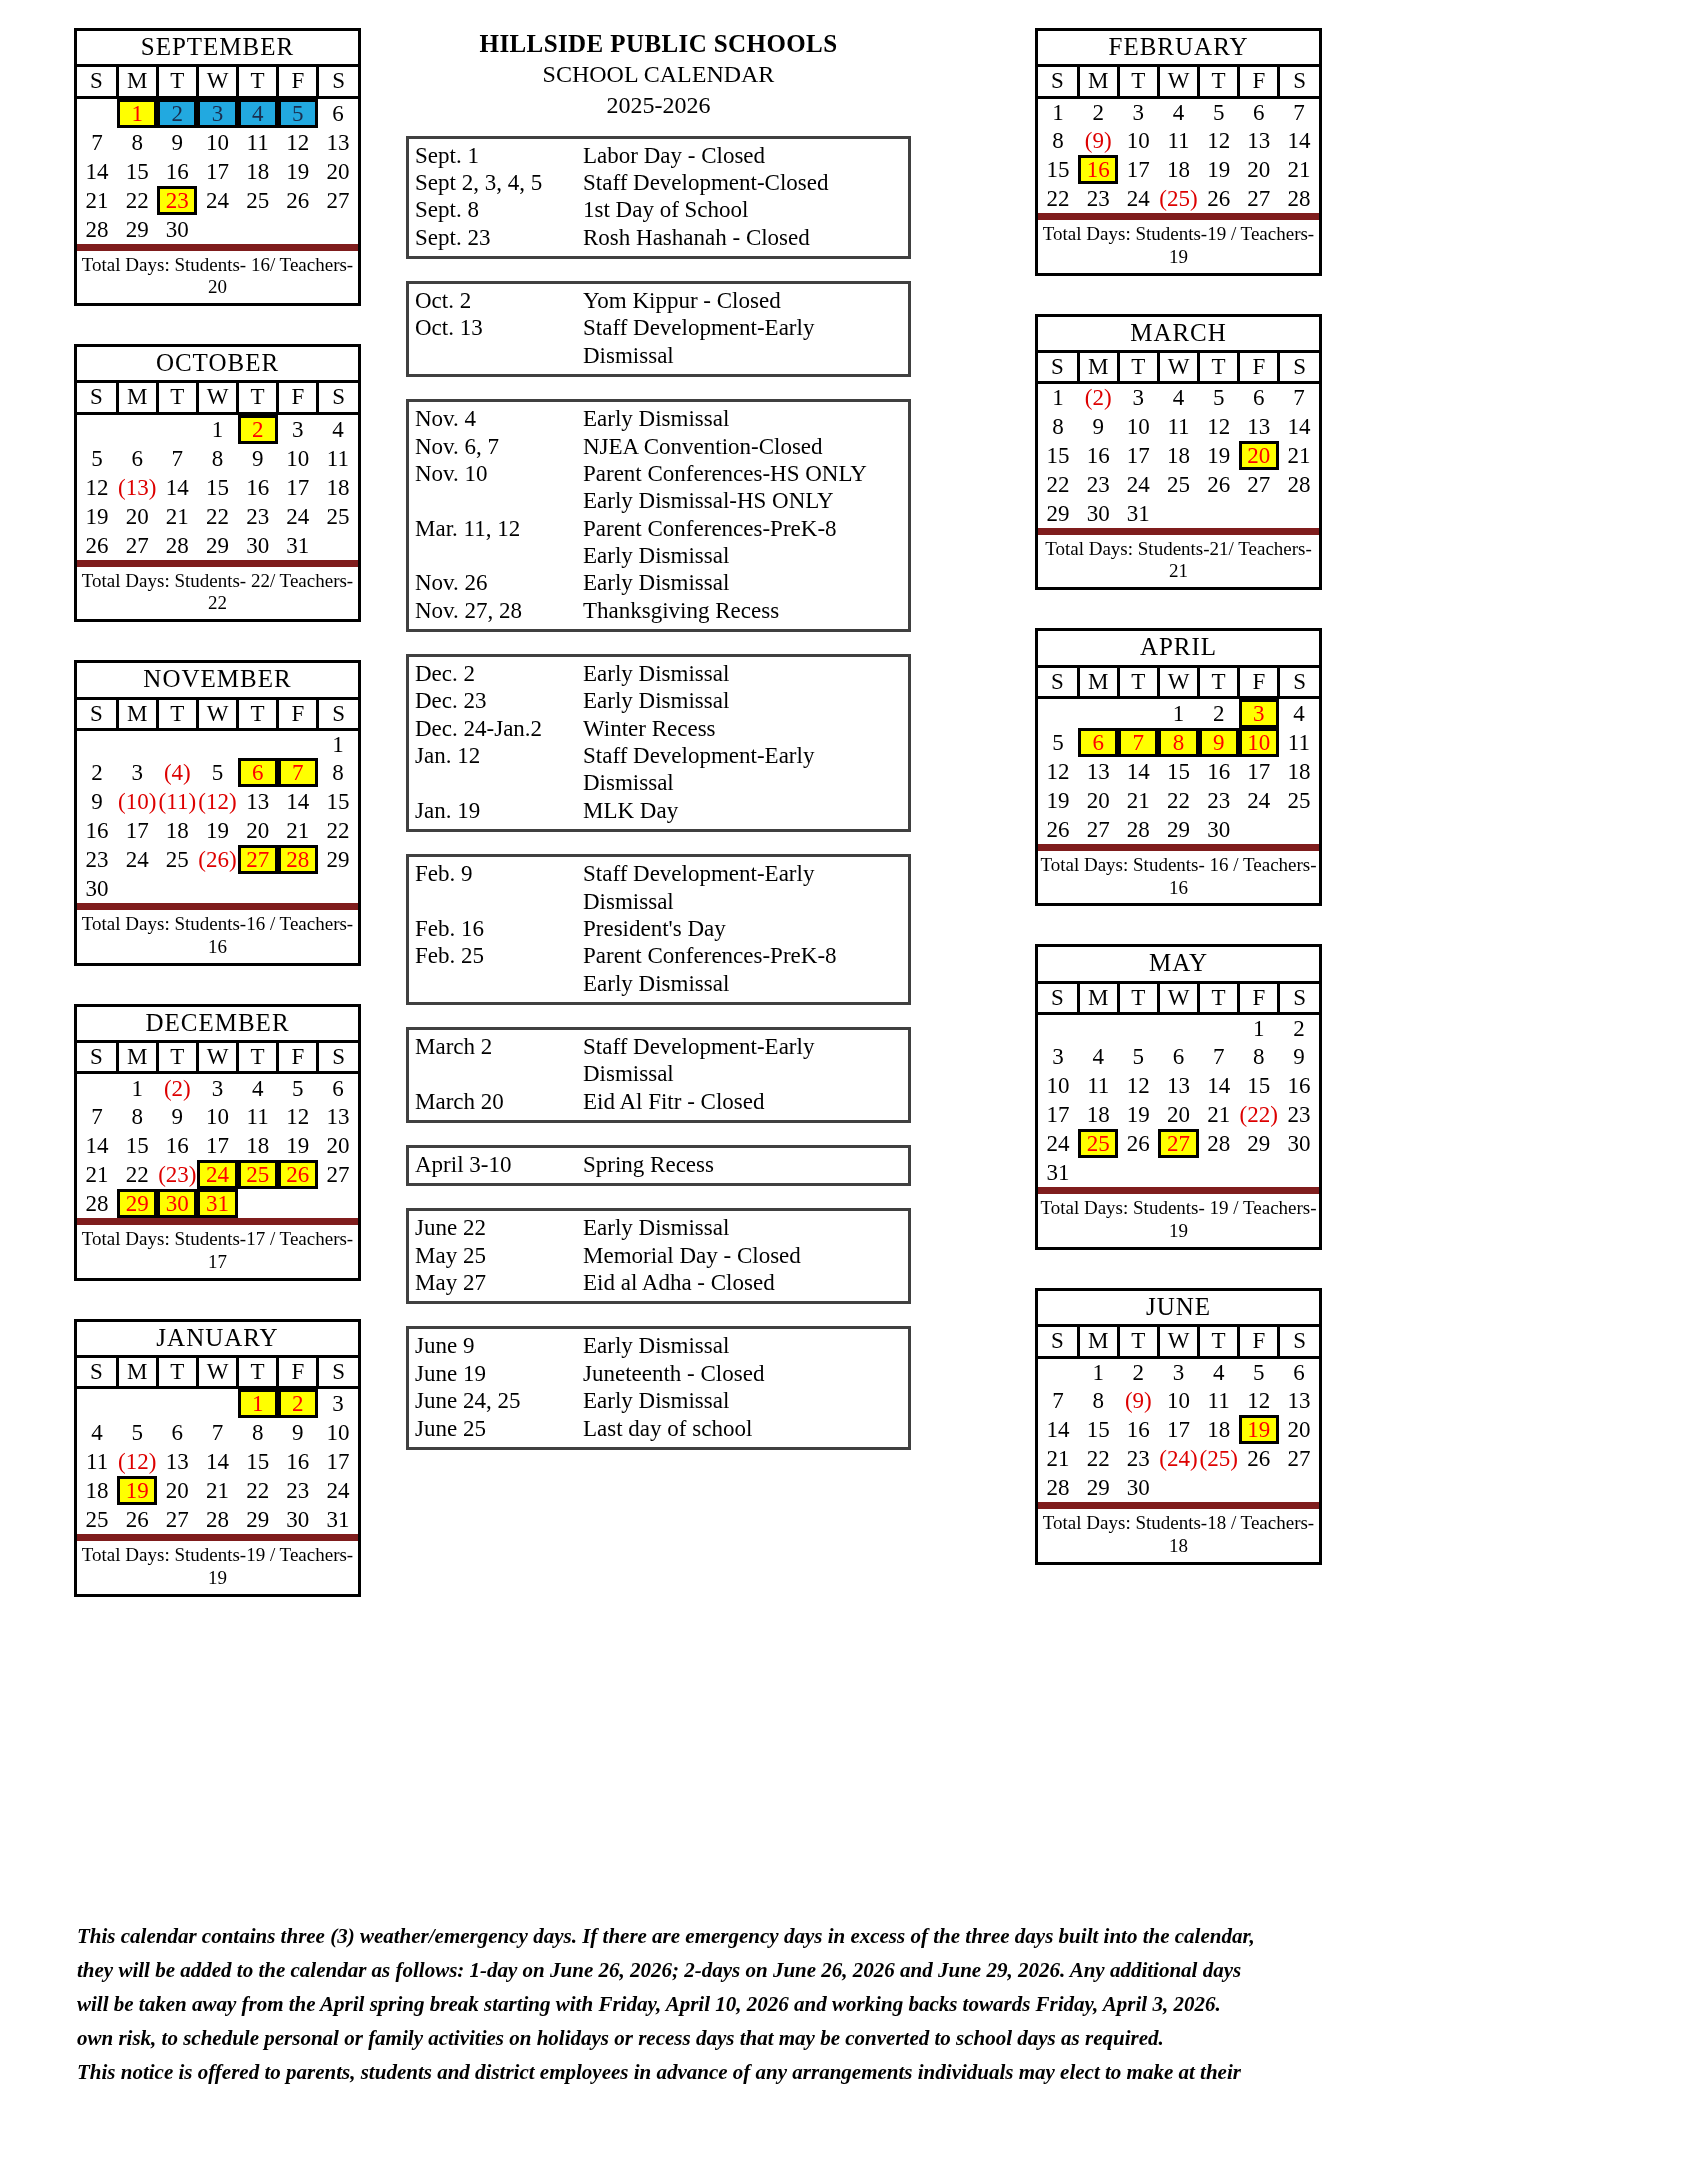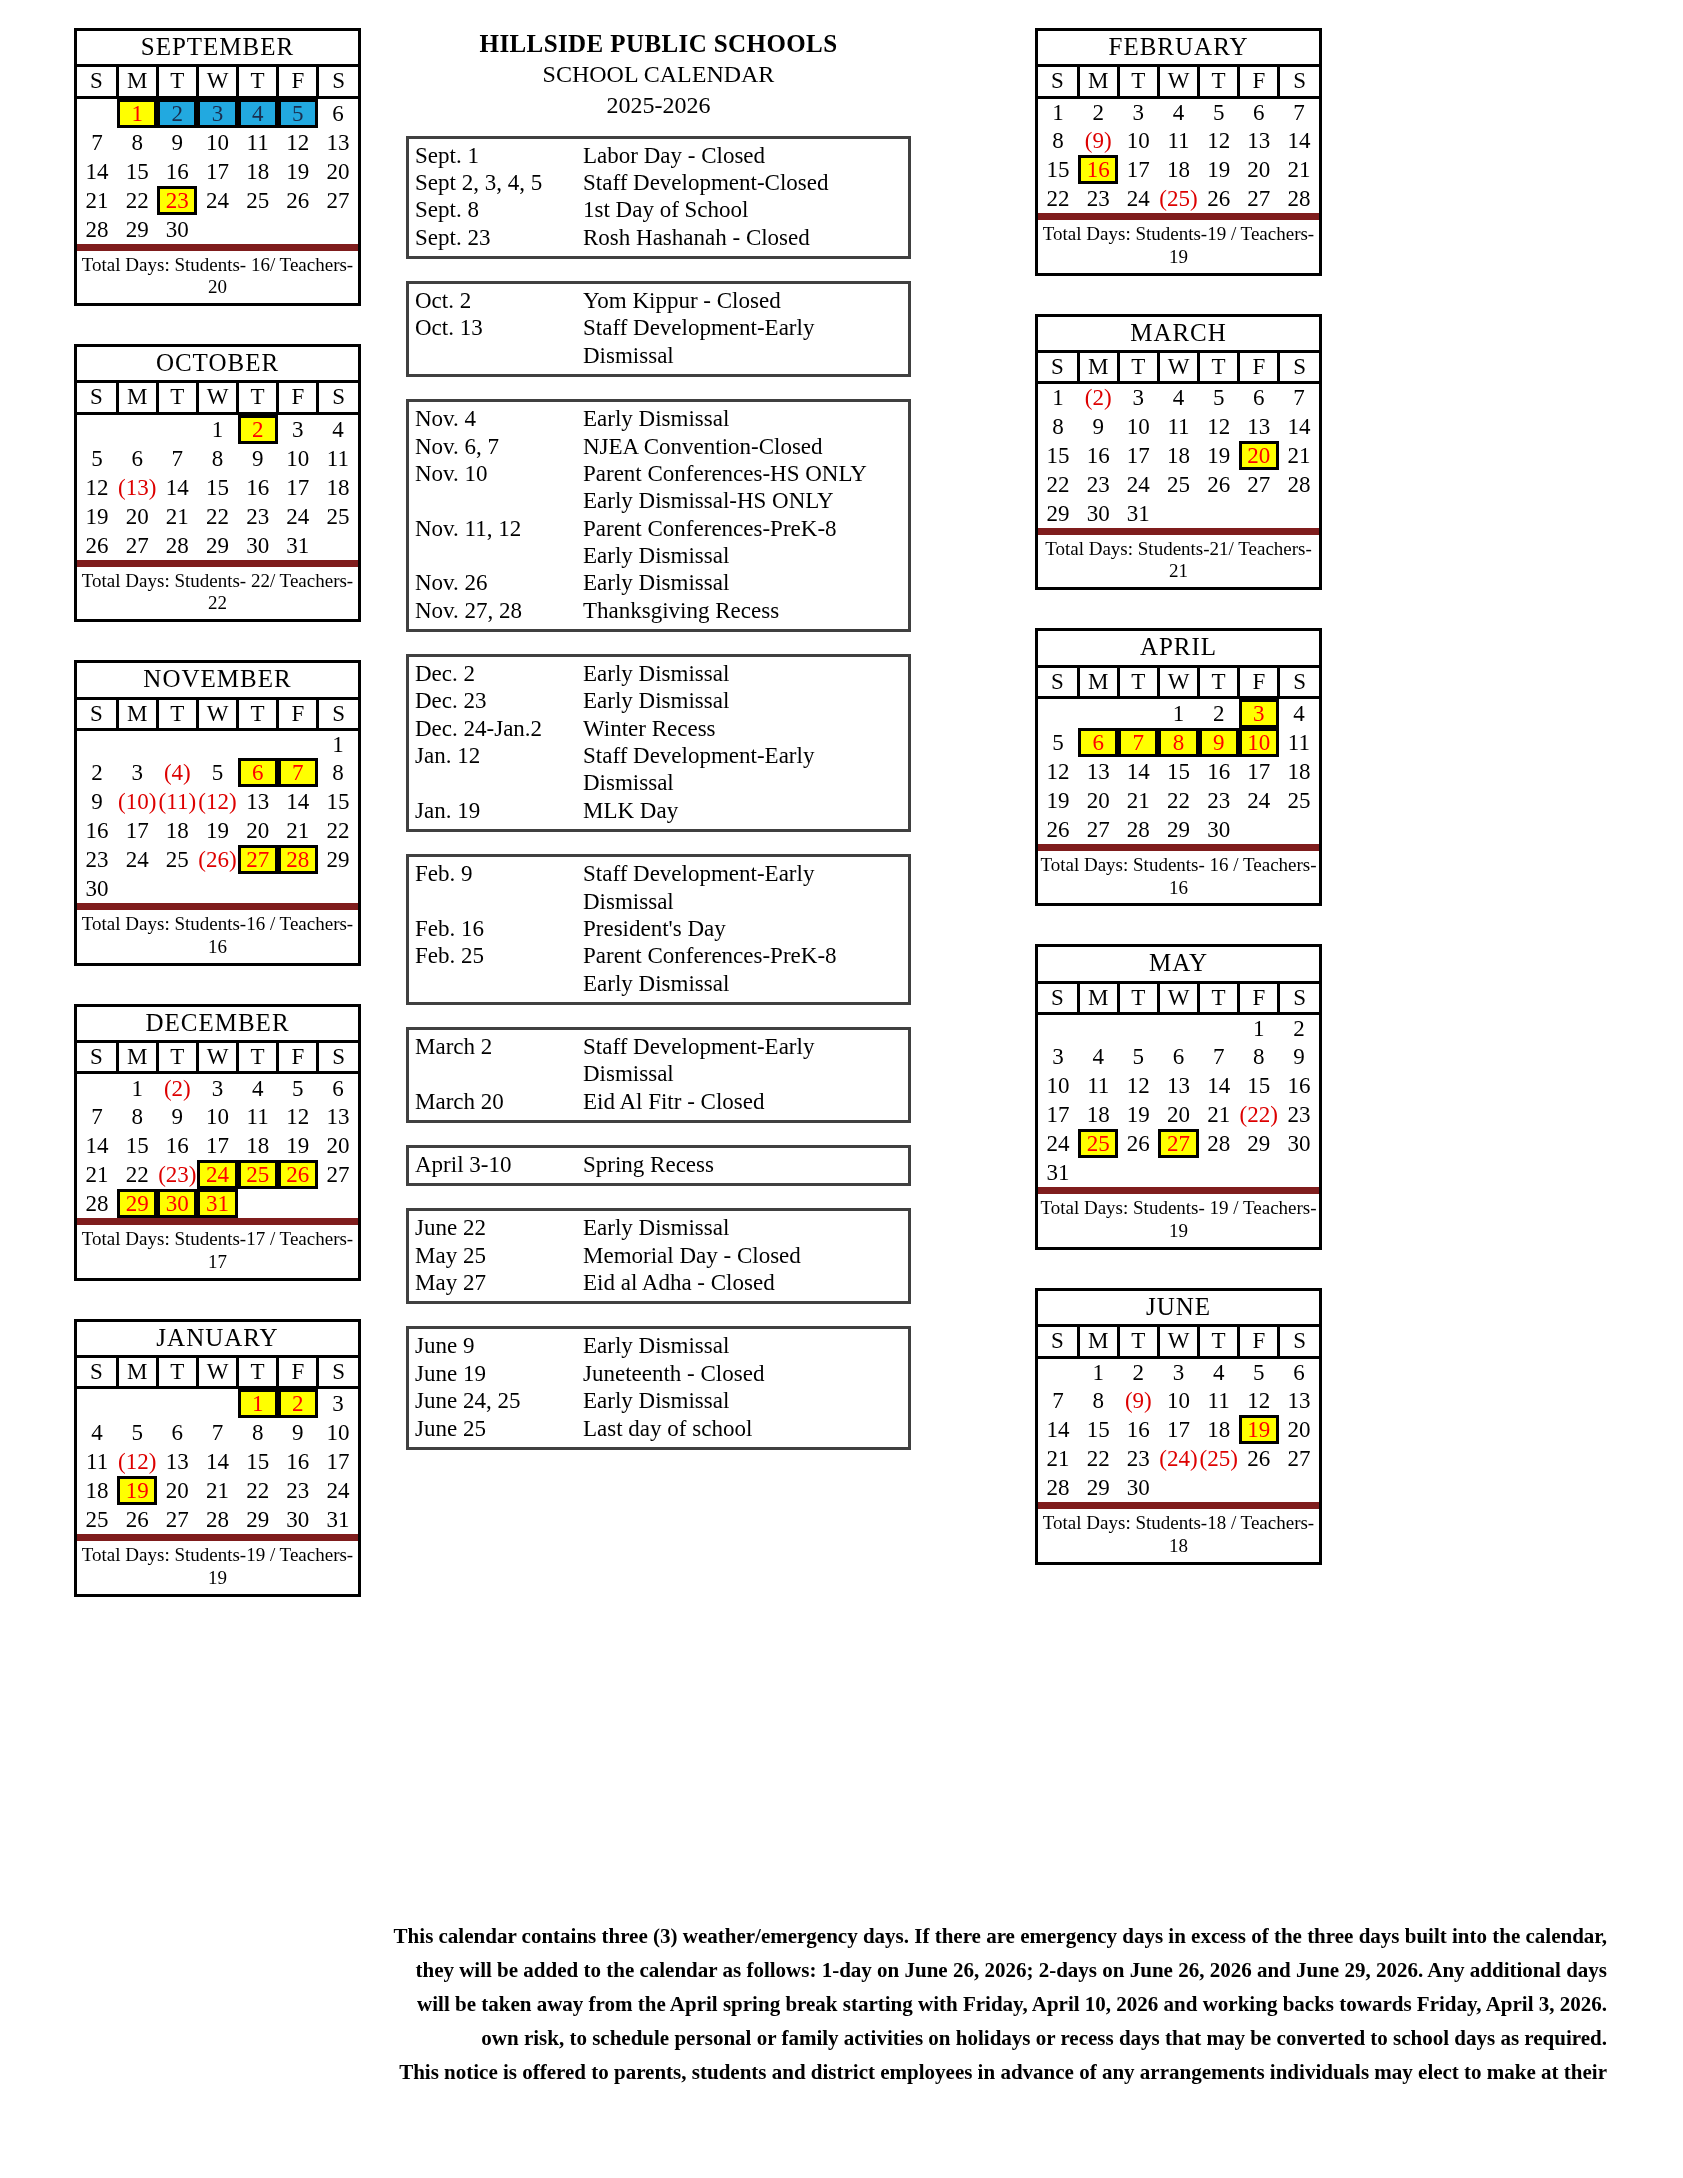--- a/index.html
+++ b/index.html
@@ -54,21 +54,21 @@
 
   
   .evbox { border:3px solid #404040; margin-bottom:22px; padding:3px 0 5px 0; background:#fff; }
   .evrow { display:flex; font-size:23px; line-height:1.19; padding:0 6px; }
   .evrow .ev-date { width:168px; flex:0 0 168px; }
   .evrow .ev-desc { flex:1 1 auto; }
 
   
   .note {
     position:absolute; left:77px; top:1919px; width:1530px;
-    font-size:21px; font-weight:bold; line-height:1.62; text-align:right;
+    font-size:21px; font-weight:bold; line-height:1.62; text-align:left;font-style:italic;
   }
   .note p { margin:0; }
 </style>
 </head>
 <body>
 
 <div class="page">
 
   <div class="cols">
 
@@ -814,21 +814,21 @@
             </div>
             <div class="evrow">
               <span class="ev-date">Nov. 10</span>
               <span class="ev-desc">Parent Conferences-HS ONLY</span>
             </div>
             <div class="evrow">
               <span class="ev-date"></span>
               <span class="ev-desc">Early Dismissal-HS ONLY</span>
             </div>
             <div class="evrow">
-              <span class="ev-date">Nov. 11, 12</span>
+              <span class="ev-date">Mar. 11, 12</span>
               <span class="ev-desc">Parent Conferences-PreK-8</span>
             </div>
             <div class="evrow">
               <span class="ev-date"></span>
               <span class="ev-desc">Early Dismissal</span>
             </div>
             <div class="evrow">
               <span class="ev-date">Nov. 26</span>
               <span class="ev-desc">Early Dismissal</span>
             </div>

